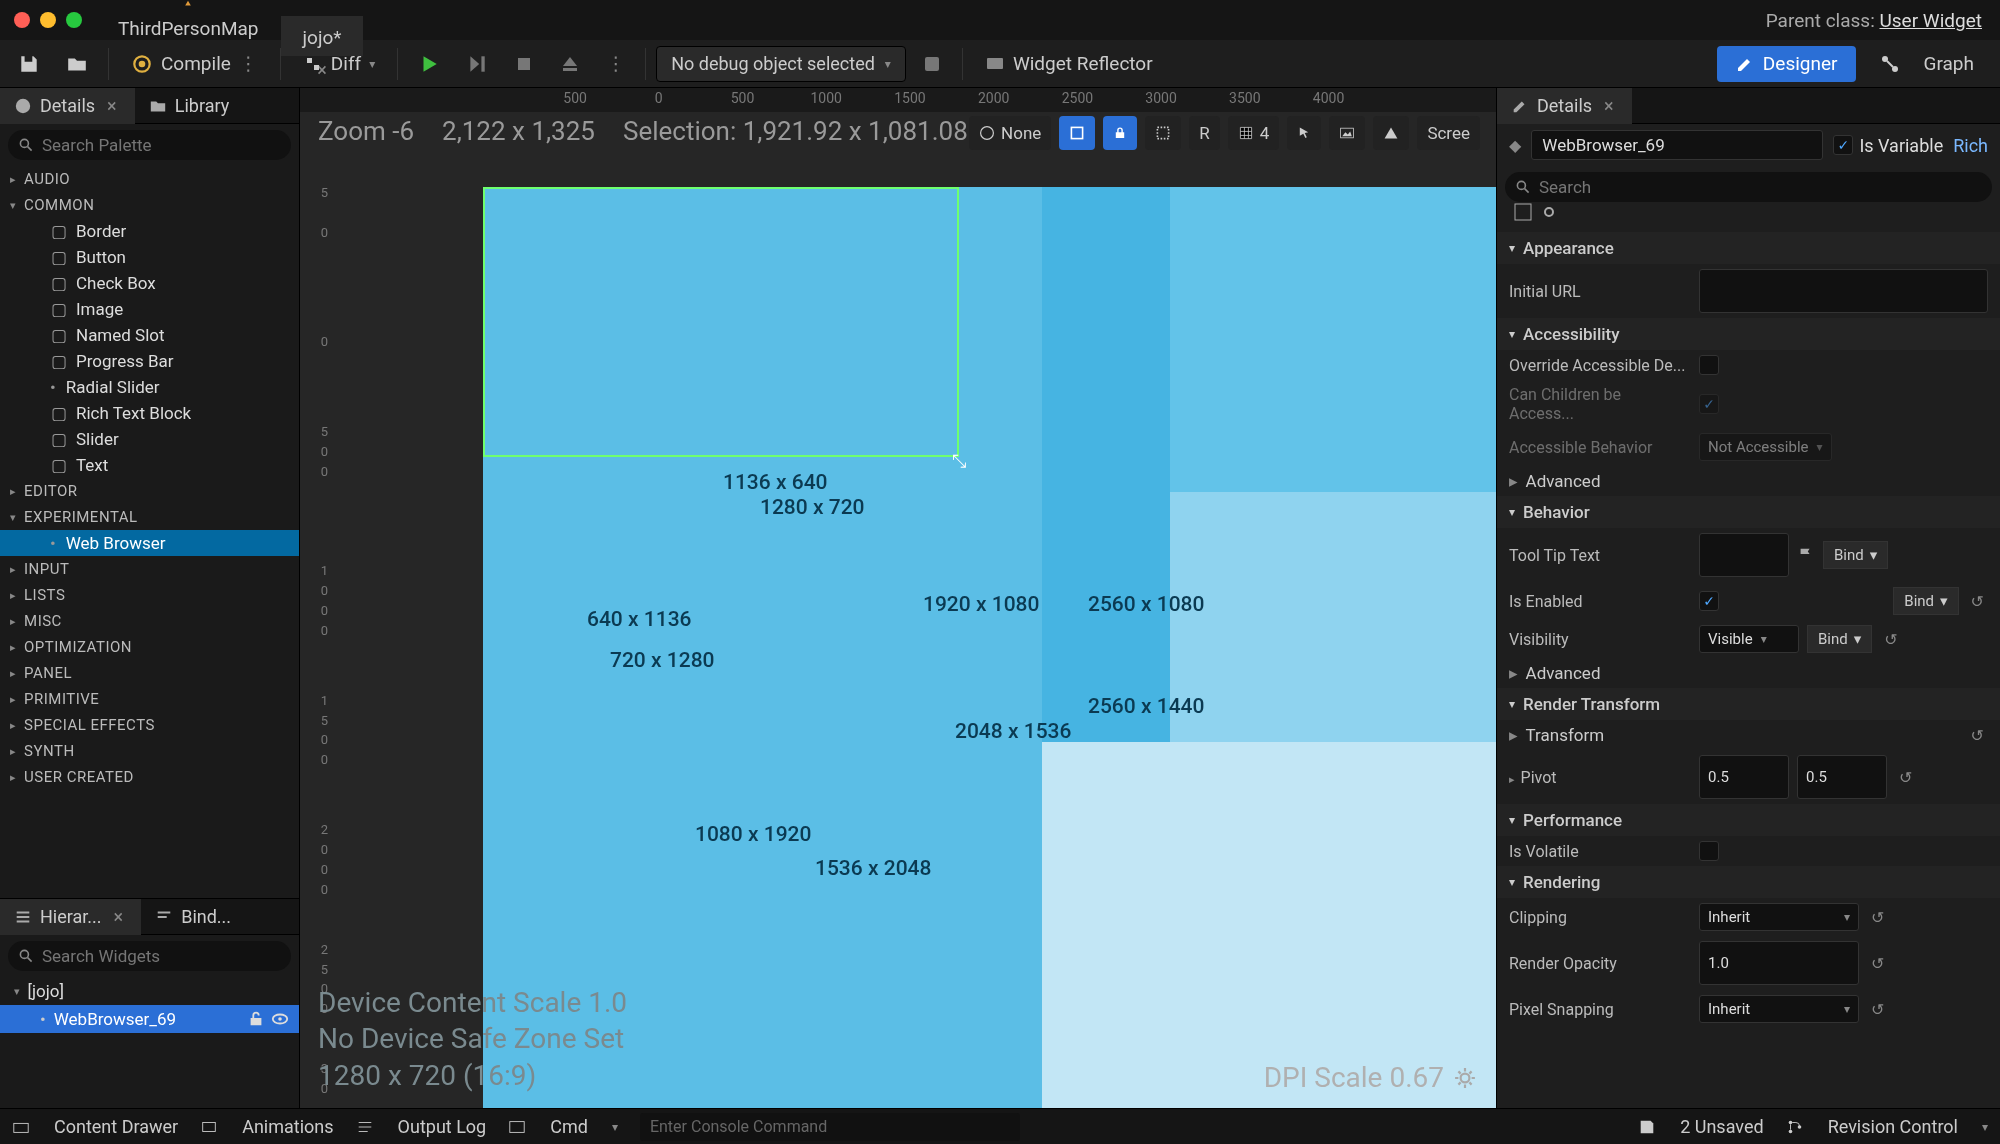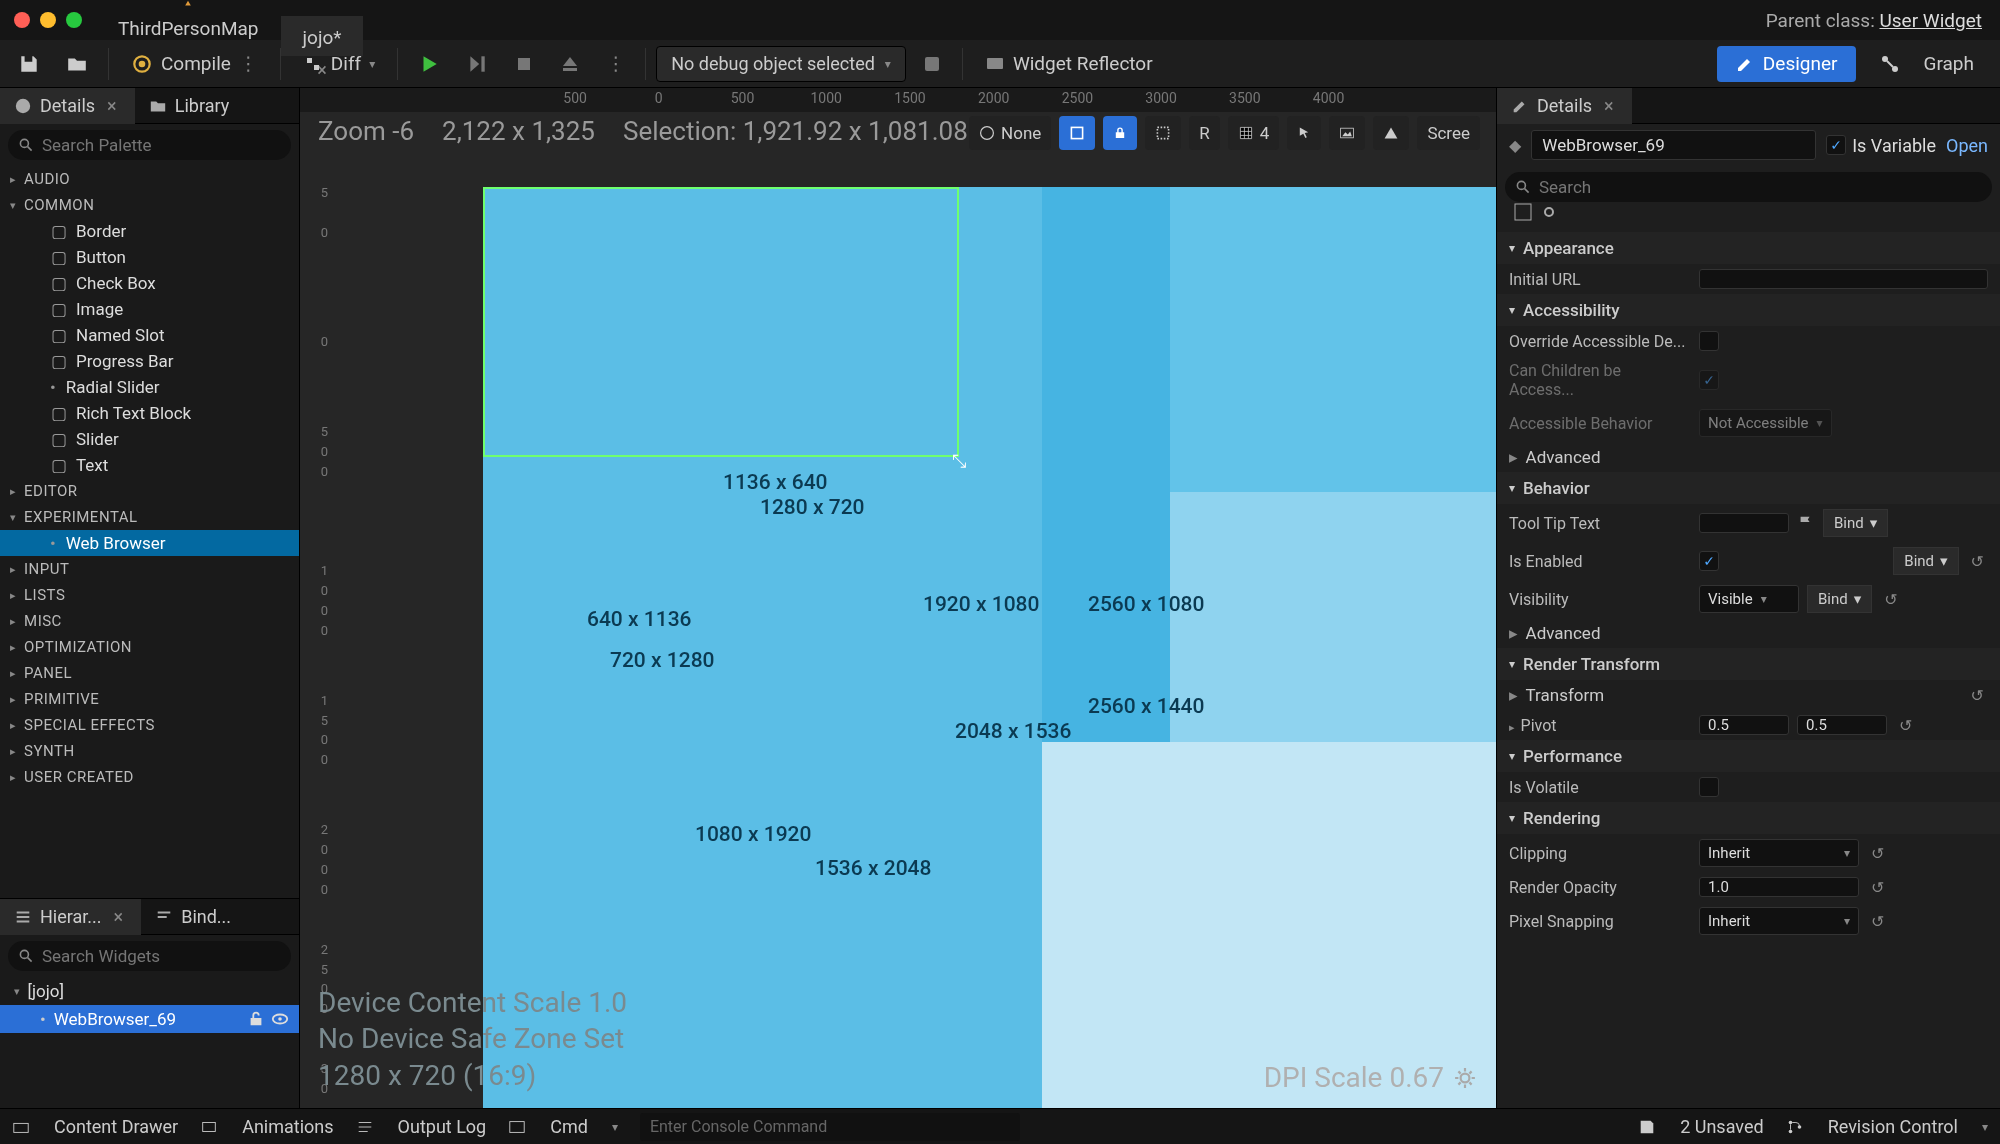--- a/index.html
+++ b/index.html
@@ -81,21 +81,21 @@
 .det-head { display:flex; align-items:center; padding:6px 12px; gap:10px; }
 .det-name { flex:1; background:#111; border:1px solid #333; height:30px; padding:0 10px; color:#ddd; font-size:17px; border-radius:3px; }
 .det-chk { display:flex; align-items:center; gap:6px; font-size:18px; color:#ddd; }
 .det-open { color:#7ab8ff; font-size:18px; }
 .det-body { flex:1; overflow:auto; font-size:17px; }
 .det-cat { display:flex; align-items:center; gap:8px; padding:6px 12px; background:#232323; color:#ccc; font-weight:500; }
 .det-cat .tri{ font-size:12px; }
 .det-row { display:flex; align-items:center; padding:5px 12px; gap:10px; color:#bbb; }
 .det-row .lbl { flex:0 0 180px; font-size:16px; }
 .det-row .ctl { flex:1; display:flex; gap:8px; align-items:center; }
-.txtf { background:#111; border:1px solid #333; height:20px; padding:0 8px; color:#ddd; font-size:15px; border-radius:3px; min-width:90px; }
+.txtf { background:#111; border:1px solid #333; height:44px; padding:0 8px; color:#ddd; font-size:15px; border-radius:3px; min-width:90px; }
 .combo { background:#111; border:1px solid #333; height:28px; padding:0 8px; color:#ddd; font-size:15px; border-radius:3px; display:flex; align-items:center; gap:8px; }
 .combo .chev{ color:#888; font-size:12px; }
 .chkb { width:20px; height:20px; background:#111; border:1px solid #333; border-radius:3px; display:flex; align-items:center; justify-content:center; color:#4fa8ff; font-size:14px; }
 .bind { background:#2a2a2a; border:1px solid #333; height:28px; padding:0 10px; border-radius:0; display:flex; align-items:center; gap:6px; font-size:15px; color:#ccc; }
 .reset { color:#888; font-size:16px; padding:0 4px; }
 .det-adv { display:flex; align-items:center; gap:8px; padding:5px 12px; color:#ccc; }
 
 
 .status { height:36px; background:#151515; border-top:1px solid #000; display:flex; align-items:center; padding:0 12px; gap:22px; font-size:18px; color:#ccc; }
 .status .grp { display:flex; align-items:center; gap:24px; }
@@ -535,21 +535,21 @@
         <span class="ptab-close">×</span>
       </div>
     </div>
     <div class="det-head">
       <span style="color:#888">◆</span>
       <input class="det-name" value="WebBrowser_69" style="">
       <label class="det-chk">
         <span class="chkb">✓</span>
           <span>Is Variable</span>
       </label>
-      <span class="det-open">Open</span>
+      <span class="det-open">Rich</span>
     </div>
     <div class="search-row">
       <div class="search">
         <svg width="16" height="16" viewBox="0 0 20 20">
             <circle cx="8" cy="8" r="5" fill="none" stroke="#888" stroke-width="2"></circle>
             <line x1="12" y1="12" x2="17" y2="17" stroke="#888" stroke-width="2"></line>
           </svg>
         <input placeholder="Search" style="">
       </div>
       <span style="display:inline-flex;gap:6px;margin-left:8px">

